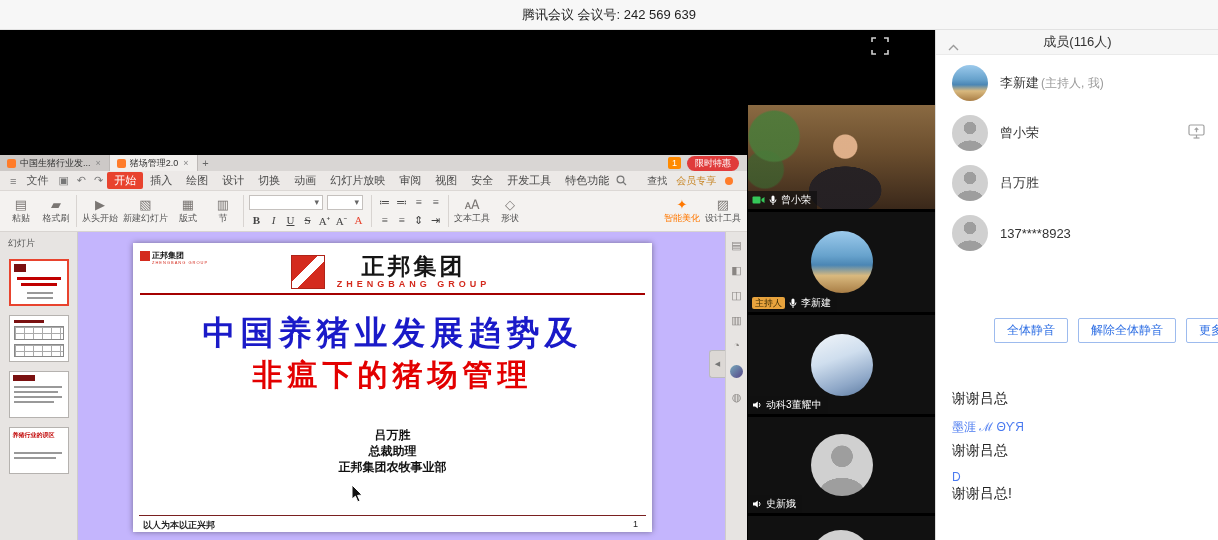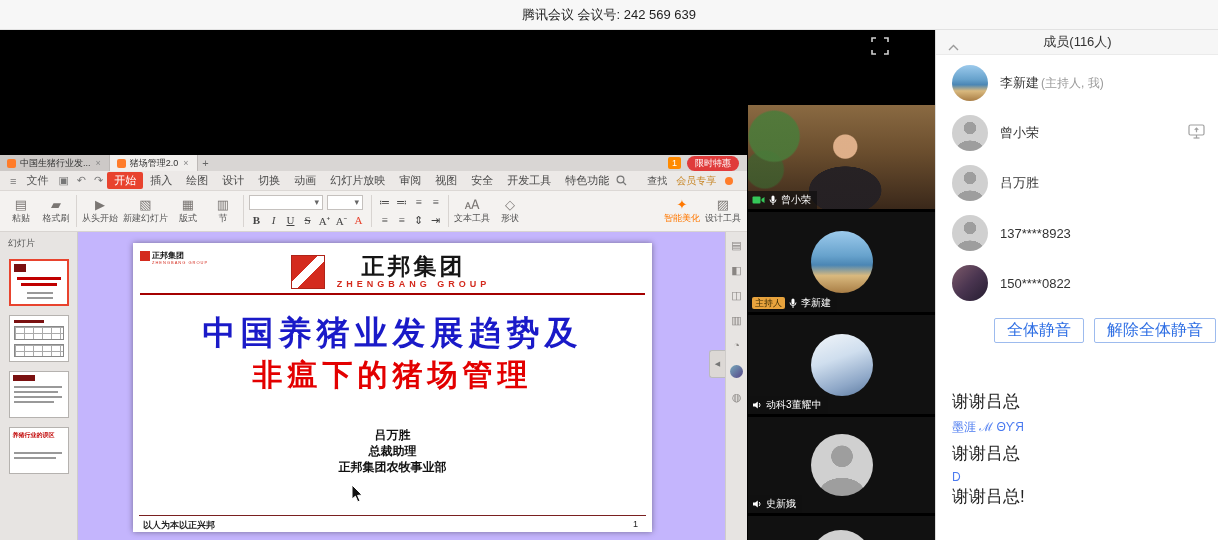--- a/index.html
+++ b/index.html
@@ -134,23 +134,23 @@
     border-bottom:1px solid #ebebeb;display:flex;align-items:center;justify-content:center;
     font-size:13px;color:#333}
   .pchev{position:absolute;left:12px;top:9px;cursor:pointer}
   .mrow{position:absolute;left:0;width:283px;height:50px;display:flex;align-items:center;
     padding:0 14px 0 16px;cursor:pointer}
   .mavatar{width:36px;height:36px;border-radius:50%;flex:none}
   .mname{font-size:13px;color:#333;margin-left:12px;white-space:nowrap}
   .msuffix{font-size:12px;color:#9a9a9a;margin-left:2px;white-space:nowrap}
   .mshicon{margin-left:auto}
   .btnrow{position:absolute;left:0;top:288px;width:300px;display:flex;gap:10px;padding-left:58px}
-  .pbtn{height:25px;border:1px solid #9dbbee;background:#fff;color:#2f6fe4;font-size:16px;
+  .pbtn{height:25px;border:1px solid #9dbbee;background:#fff;color:#2f6fe4;font-size:12px;
     border-radius:2px;padding:0 12px;cursor:pointer;white-space:nowrap}
-  .cmsg{position:absolute;left:16px;font-size:17px;color:#222;white-space:nowrap}
+  .cmsg{position:absolute;left:16px;font-size:14px;color:#222;white-space:nowrap}
   .csender{position:absolute;left:16px;font-size:12px;color:#4a7af0;white-space:nowrap}
 </style>
 </head>
 <body>
 
 <div id="stage">
 
   <div class="topbar">
     <span>腾讯会议 会议号: 242 569 639</span>
   </div>
@@ -468,24 +468,20 @@
       </span>
     </div>
     <div class="mrow" style="top:128px">
       <div class="mavatar av-gray"></div>
       <span class="mname">吕万胜</span>
     </div>
     <div class="mrow" style="top:178px">
       <div class="mavatar av-gray"></div>
       <span class="mname">137****8923</span>
     </div>
-    <div class="mrow" style="top:228px">
-      <div class="mavatar av-photo"></div>
-      <span class="mname">150****0822</span>
-    </div>
 
     <div class="btnrow">
       <button class="pbtn">全体静音</button>
       <button class="pbtn">解除全体静音</button>
       <button class="pbtn">更多</button>
     </div>
 
 
     <div class="cmsg" style="top:360px">谢谢吕总</div>
     <div class="csender" style="top:388px">墨涯 ℳ ΘƳЯ</div>

